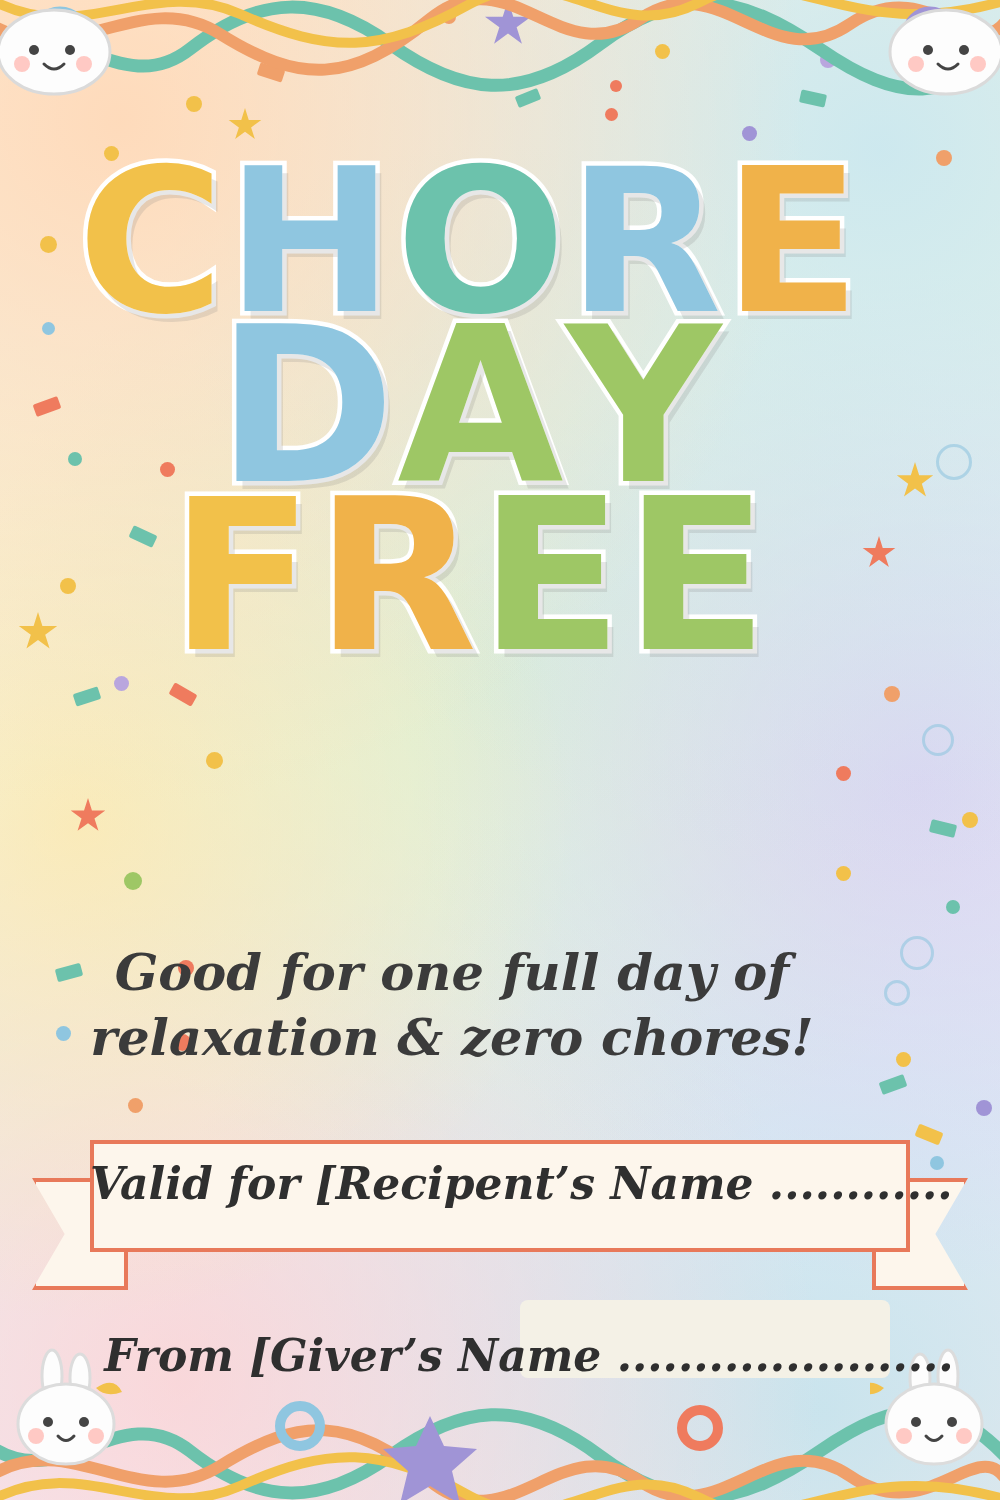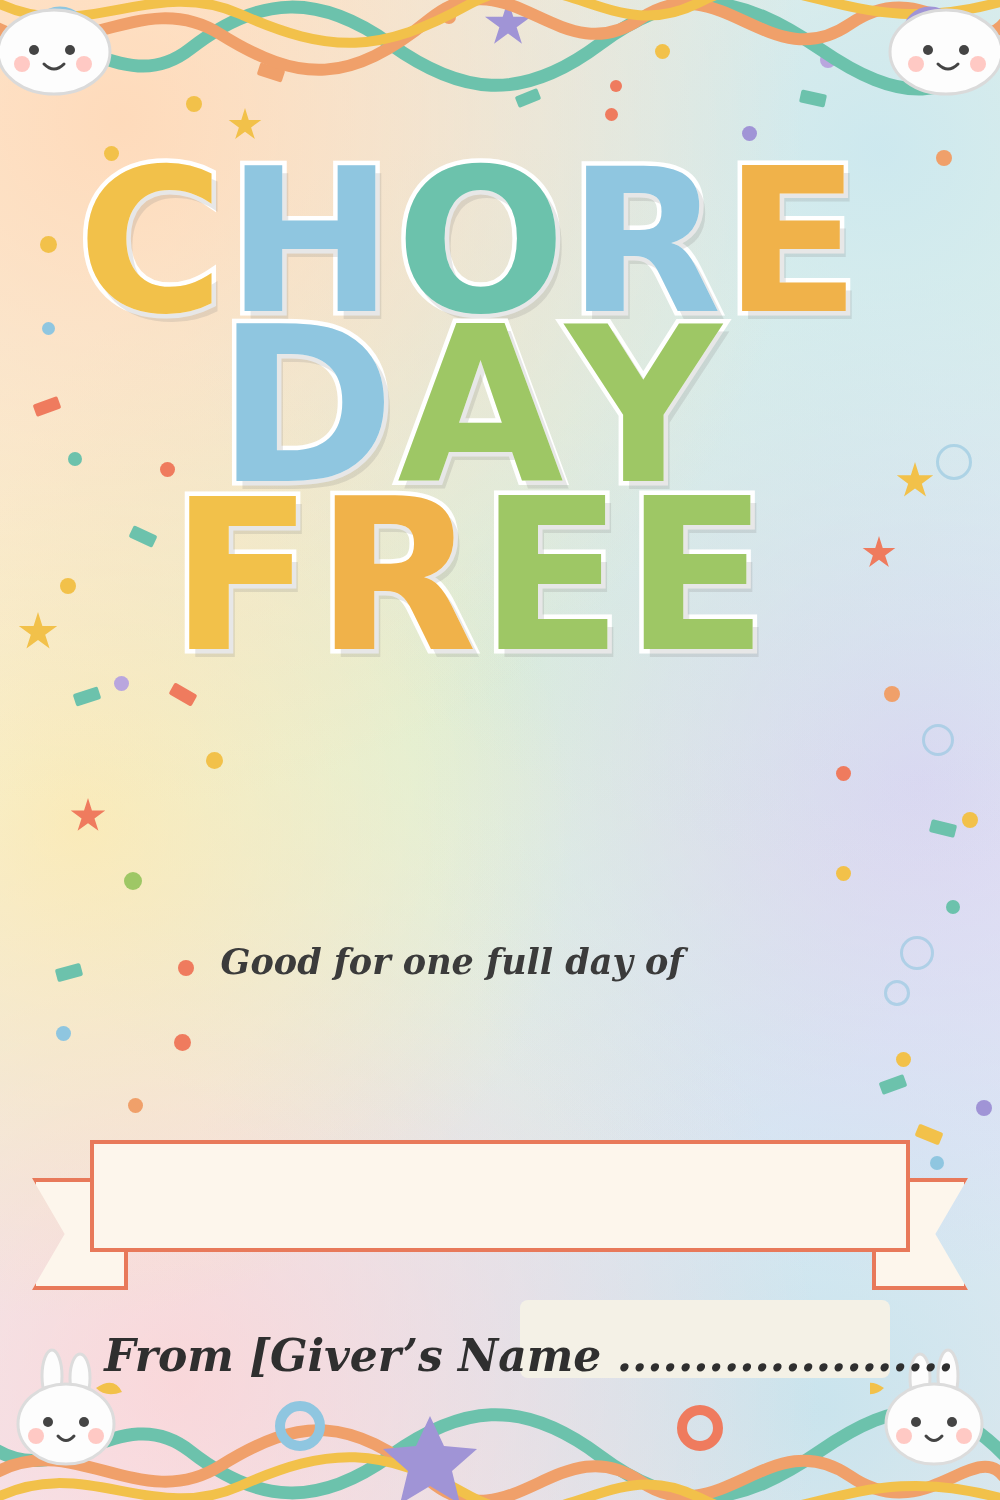--- a/index.html
+++ b/index.html
@@ -83,21 +83,21 @@
   
   .subtitle {
     position: absolute;
     top: 940px;
     left: 0;
     width: 904px;
     text-align: center;
     font-family: "DejaVu Serif", serif;
     font-style: italic;
     font-weight: bold;
-    font-size: 35px;
+    font-size: 51px;
     line-height: 1.28;
     color: #3b3b3b;
   }
 
   
   .ribbon {
     position: absolute;
     top: 1140px;
     left: 32px;
     width: 936px;
@@ -303,24 +303,26 @@
   </svg>
 
   <div class="title-block">
     <div class="title-line t1" id="title-line-0"><span style="color: rgb(242, 193, 74);">C</span><span style="color: rgb(143, 198, 224);">H</span><span style="color: rgb(108, 194, 172);">O</span><span style="color: rgb(143, 198, 224);">R</span><span style="color: rgb(240, 178, 74);">E</span></div>
     <div class="title-line t3" id="title-line-2"><span style="color: rgb(143, 198, 224);">D</span><span style="color: rgb(158, 199, 101);">A</span><span style="color: rgb(158, 199, 101);">Y</span></div>
     <div class="title-line t2" id="title-line-1"><span style="color: rgb(242, 193, 74);">F</span><span style="color: rgb(240, 178, 74);">R</span><span style="color: rgb(158, 199, 101);">E</span><span style="color: rgb(158, 199, 101);">E</span></div>
   </div>
 
   <div class="subtitle">
     <div>Good for one full day of</div>
+    <div>relaxation &amp; zero chores!</div>
   </div>
 
   <div class="ribbon">
     <div class="ribbon-tail left"></div>
     <div class="ribbon-tail right"></div>
     <div class="ribbon-band"></div>
+    <div class="ribbon-text">Valid for [Recipent’s Name ............</div>
   </div>
 
   <div class="from-box"></div>
   <div class="from-line">From [Giver’s Name ......................</div>
 
 </div>
 
 </body></html>

